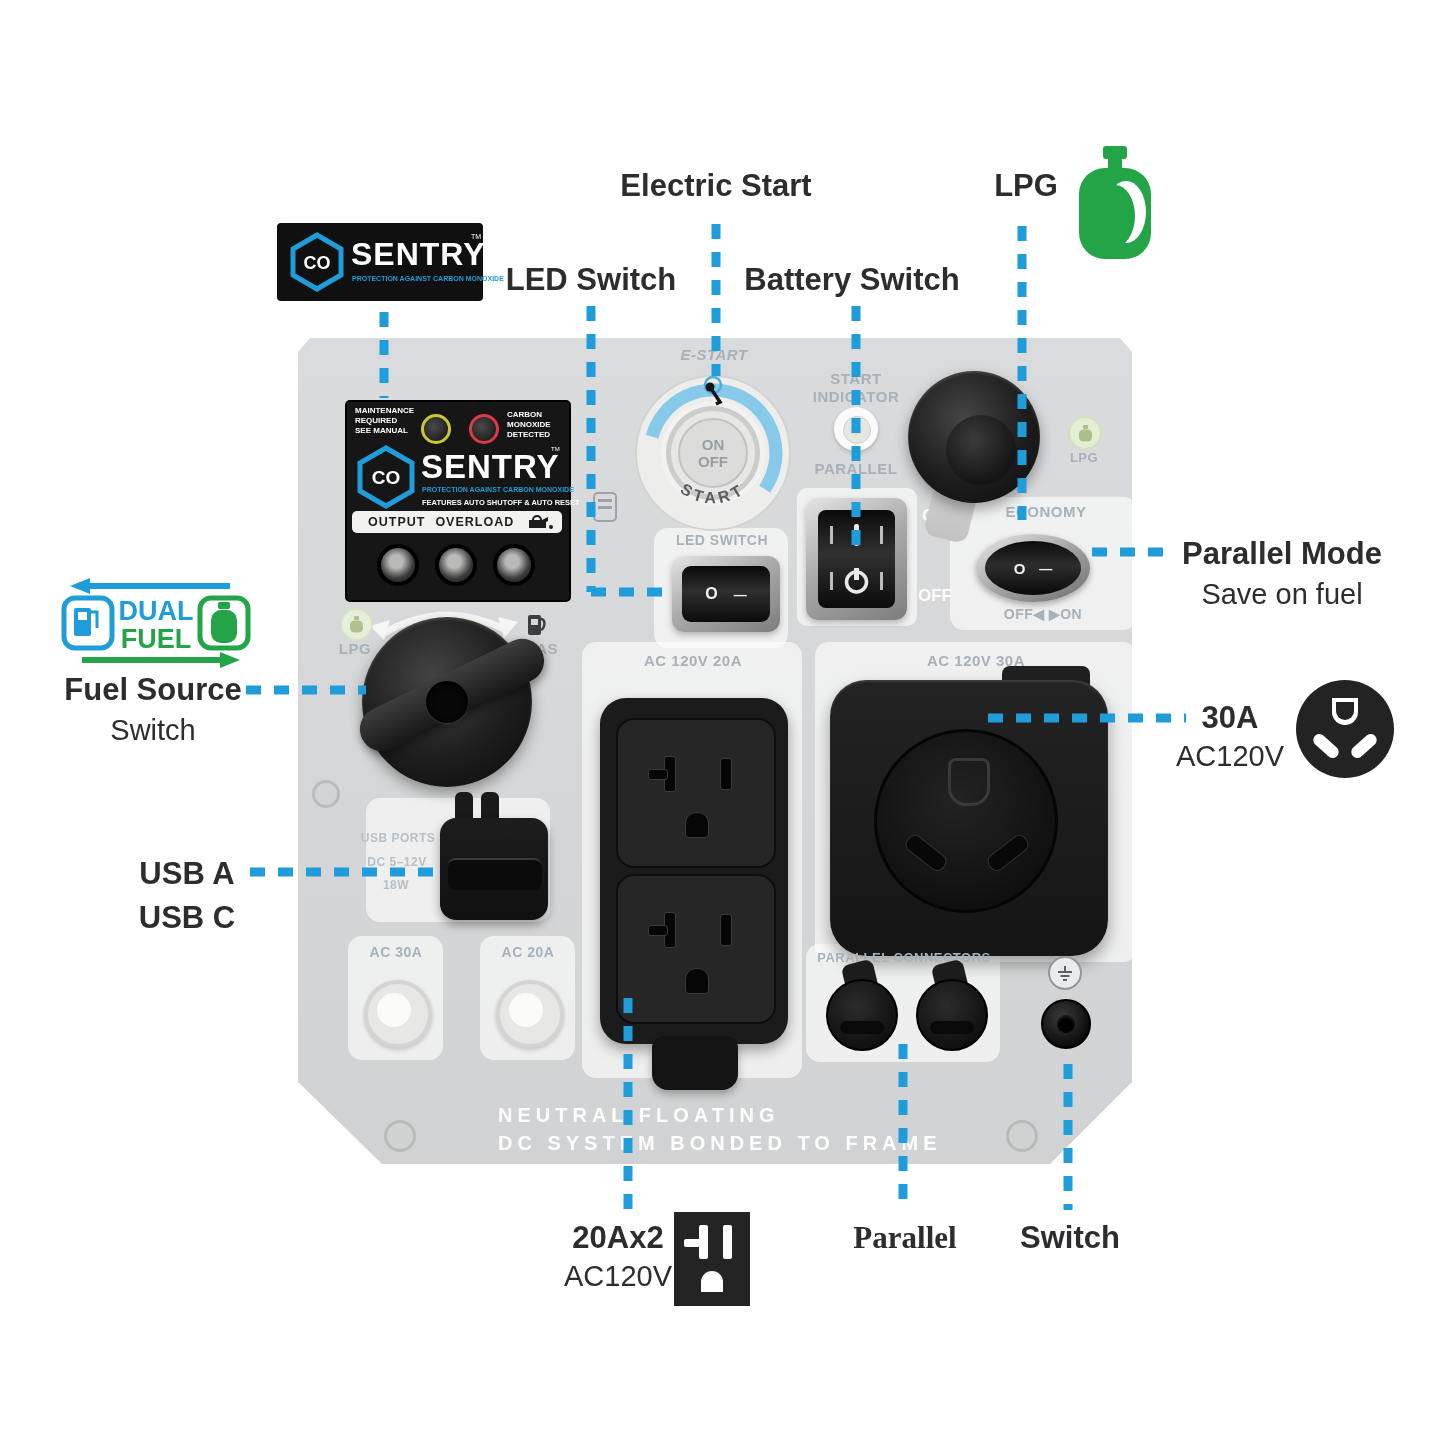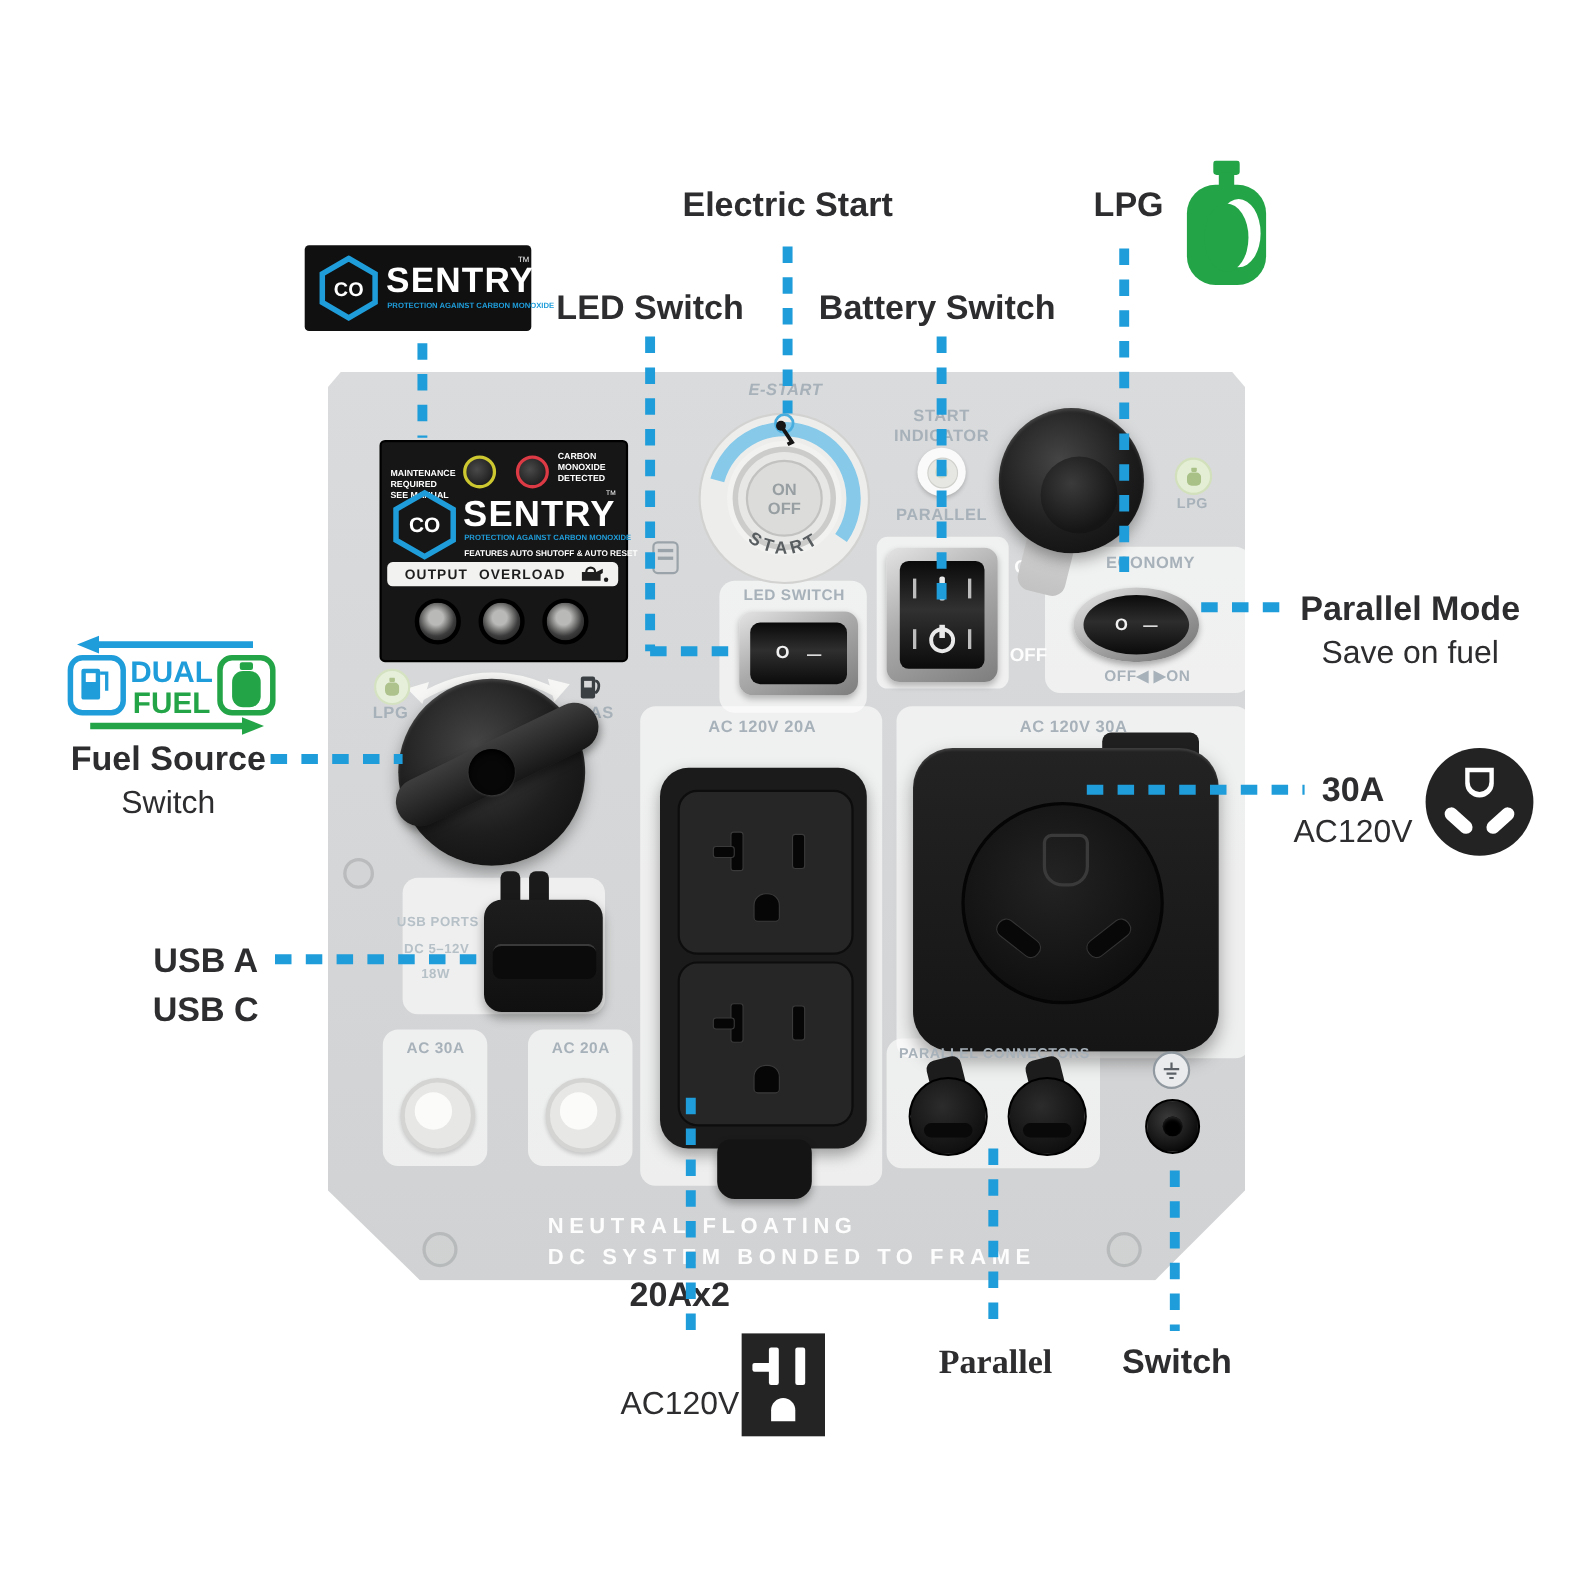--- a/index.html
+++ b/index.html
@@ -39,21 +39,21 @@
   <div class="abs warea" style="left:950px;top:497px;width:187px;height:133px;"></div>
   <div class="abs warea" style="left:582px;top:642px;width:220px;height:436px;"></div>
   <div class="abs warea" style="left:815px;top:642px;width:322px;height:320px;"></div>
   <div class="abs warea" style="left:366px;top:798px;width:184px;height:124px;"></div>
   <div class="abs warea" style="left:348px;top:936px;width:95px;height:124px;"></div>
   <div class="abs warea" style="left:480px;top:936px;width:95px;height:124px;"></div>
   <div class="abs warea" style="left:806px;top:944px;width:194px;height:118px;"></div>
   <div class="abs warea" style="left:797px;top:488px;width:120px;height:138px;border-radius:10px;"></div>
 
   <div class="abs" style="left:345px;top:400px;width:222px;height:198px;background:#161616;border:2px solid #000;border-radius:5px;">
-    <div class="abs" style="left:8px;top:24px;width:60px;color:#fff;font-size:8px;line-height:10px;font-weight:bold;">
+    <div class="abs" style="left:8px;top:4px;width:60px;color:#fff;font-size:8px;line-height:10px;font-weight:bold;">
       <div>MAINTENANCE</div>
       <div>REQUIRED</div>
       <div>SEE MANUAL</div>
     </div>
     <div class="abs" style="left:74px;top:12px;width:24px;height:24px;border-radius:50%;border:3px solid #cdc82f;background:radial-gradient(circle at 40% 40%,#4a4a4a,#101010);"></div>
     <div class="abs" style="left:122px;top:12px;width:24px;height:24px;border-radius:50%;border:3px solid #dc3a44;background:radial-gradient(circle at 40% 40%,#4a4a4a,#101010);"></div>
     <div class="abs" style="left:160px;top:8px;width:58px;color:#fff;font-size:8px;line-height:10px;font-weight:bold;">
       <div>CARBON</div>
       <div>MONOXIDE</div>
       <div>DETECTED</div>
@@ -298,21 +298,21 @@
         <rect x="-15" y="-6" width="30" height="12" rx="6" fill="#fff"></rect>
       </g>
     <g transform="translate(70,68) rotate(-42)">
         <rect x="-15" y="-6" width="30" height="12" rx="6" fill="#fff"></rect>
       </g>
   </svg>
   <div class="abs ctr callout" style="left:153px;top:672px;">Fuel Source</div>
   <div class="abs ctr callout sub" style="left:153px;top:714px;">Switch</div>
   <div class="abs ctr callout" style="left:187px;top:856px;">USB A</div>
   <div class="abs ctr callout" style="left:187px;top:900px;">USB C</div>
-  <div class="abs ctr callout" style="left:618px;top:1159px;text-align:right;">20Ax2</div>
+  <div class="abs ctr callout" style="left:618px;top:1220px;text-align:right;">20Ax2</div>
   <div class="abs ctr callout sub" style="left:618px;top:1260px;">AC120V</div>
   <svg class="abs" style="left:674px;top:1212px;" width="76" height="94" viewBox="0 0 76 94">
     <rect x="0" y="0" width="76" height="94" fill="#242424"></rect>
     <rect x="25" y="13" width="9" height="34" rx="2" fill="#fff"></rect>
     <rect x="10" y="27" width="17" height="8" rx="2" fill="#fff"></rect>
     <rect x="49" y="13" width="9" height="34" rx="2" fill="#fff"></rect>
     <path d="M27,80 v-10 a11,11 0 0 1 22,0 v10 Z" fill="#fff"></path>
   </svg>
   <div class="abs ctr callout" style="left:905px;top:1220px;font-family:Liberation Serif, serif;">Parallel</div>
   <div class="abs ctr callout" style="left:1070px;top:1220px;">Switch</div>

